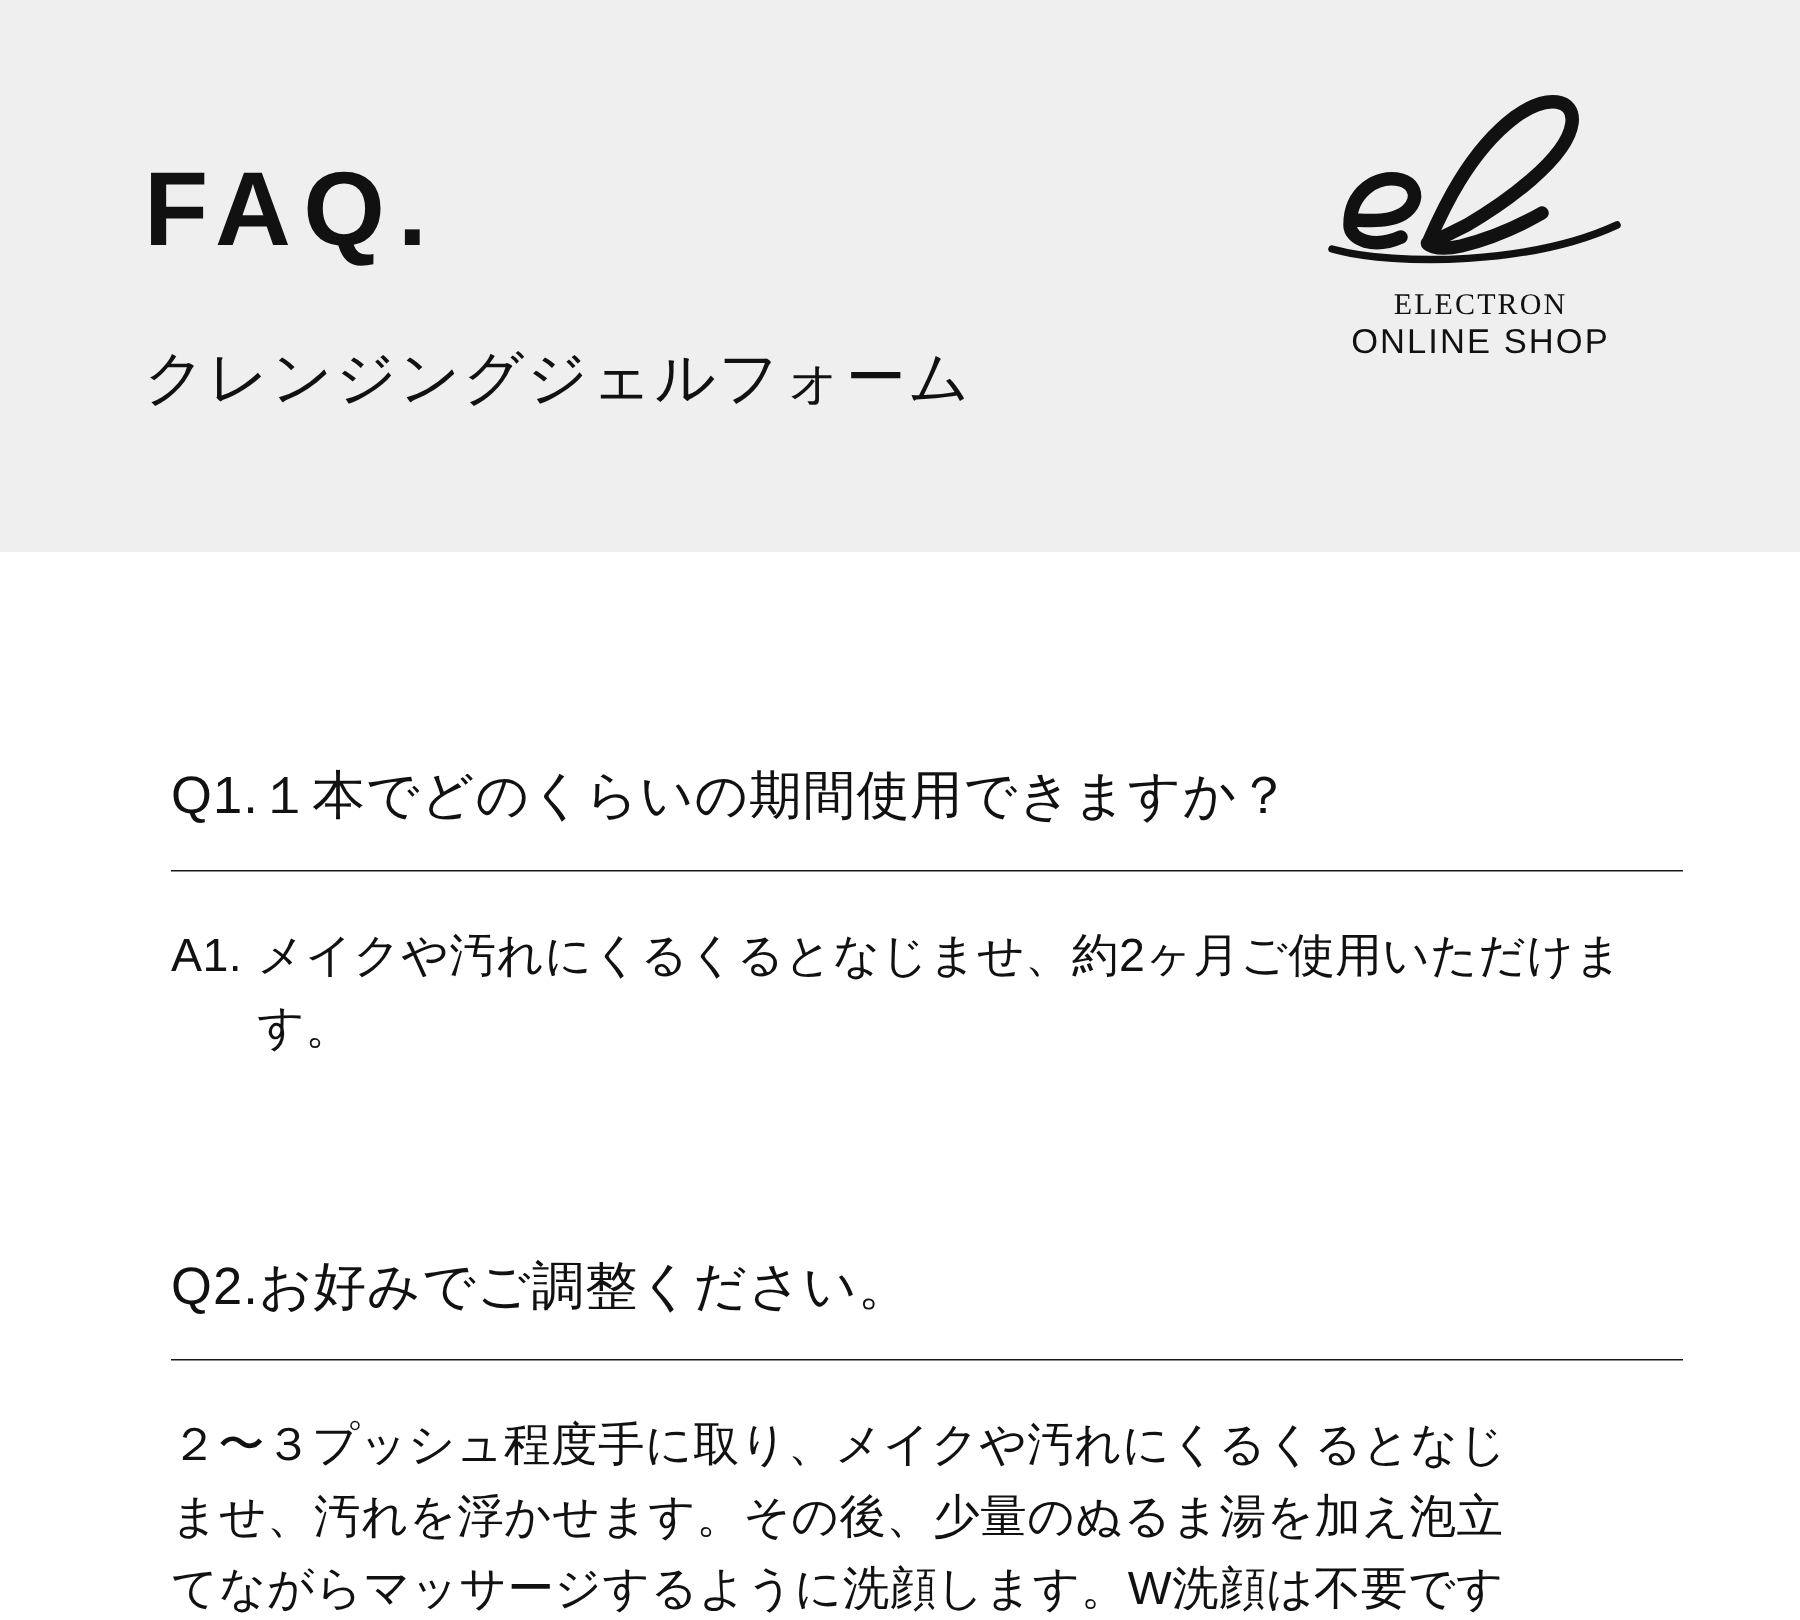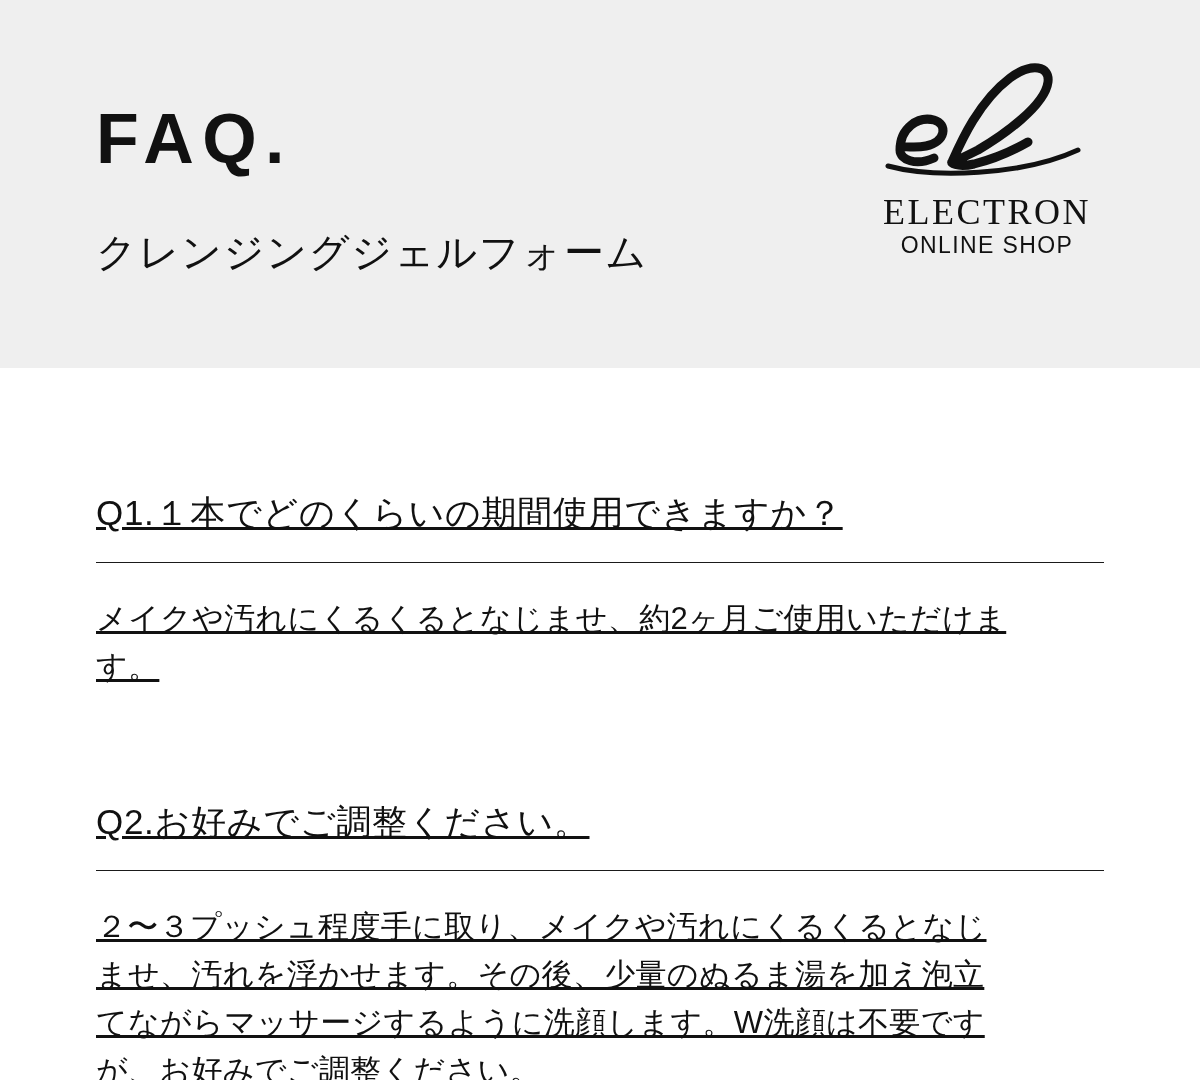--- a/index.html
+++ b/index.html
@@ -61,21 +61,21 @@
     width: 210px;
     text-align: center;
   }
   .brand-mark {
     height: 130px;
     display: block;
     margin: 0 auto;
   }
   .brand-name {
     font-family: "Liberation Serif", serif;
-    font-size: 36px;
+    font-size: 20px;
     letter-spacing: 0.07em;
     line-height: 1.12;
     color: #111111;
     margin-top: 4px;
     white-space: nowrap;
   }
   .brand-sub {
     font-family: Liberation Sans, sans-serif;
     font-size: 23px;
     letter-spacing: 0.06em;
@@ -84,22 +84,21 @@
     white-space: nowrap;
   }
 
   
   .faq-body {
     padding: 0 96px;
     box-sizing: border-box;
   }
 
   .faq-item {
-    margin: 0;
-    text-decoration: underline;
+    margin: 18px;
   }
   .faq-item.first {
     padding-top: 122px;
   }
   .faq-item.second {
     padding-top: 108px;
   }
 
   .question {
     font-size: 35px;
@@ -159,20 +158,21 @@
       <div class="brand-sub">ONLINE SHOP</div>
     </div>
   </div>
 
   <div class="faq-body">
 
     <div class="faq-item first">
       <div class="question">Q1.１本でどのくらいの期間使用できますか？</div>
       <hr class="divider">
       <div class="answer">
+        <span class="answer-label">A1.</span>
         <span class="answer-text">メイクや汚れにくるくるとなじませ、約2ヶ月ご使用いただけます。</span>
       </div>
     </div>
 
     <div class="faq-item second">
       <div class="question">Q2.お好みでご調整ください。</div>
       <hr class="divider">
       <div class="answer">
         <span class="answer-text">２〜３プッシュ程度手に取り、メイクや汚れにくるくるとなじませ、汚れを浮かせます。その後、少量のぬるま湯を加え泡立てながらマッサージするように洗顔します。W洗顔は不要ですが、お好みでご調整ください。</span>
       </div>

